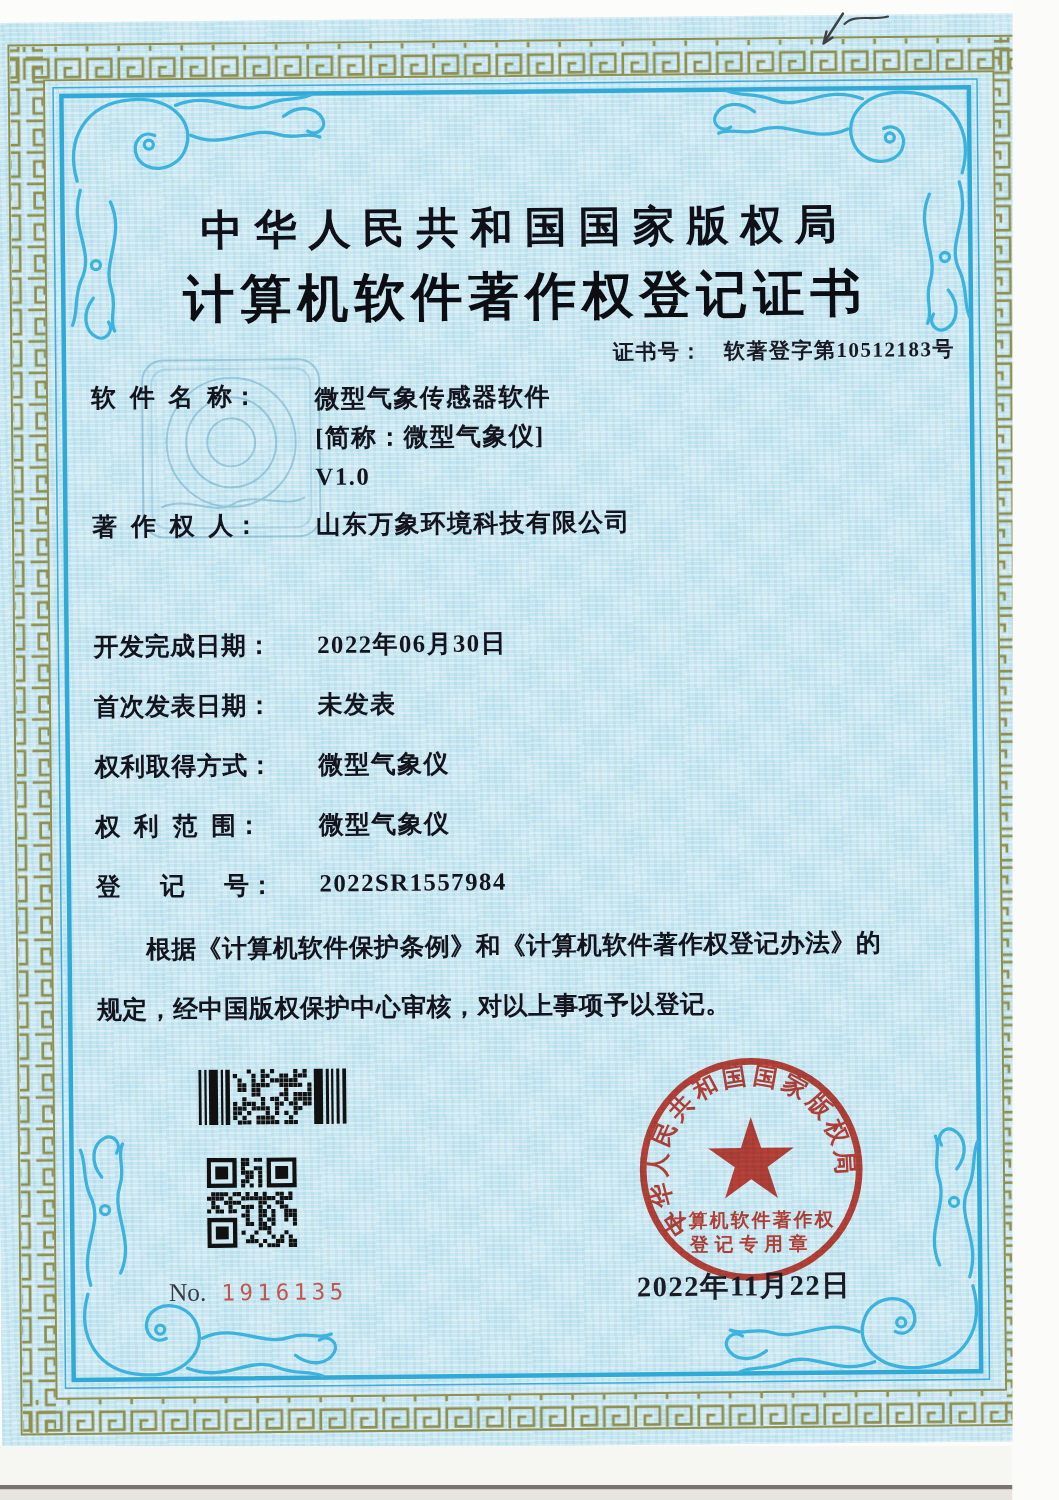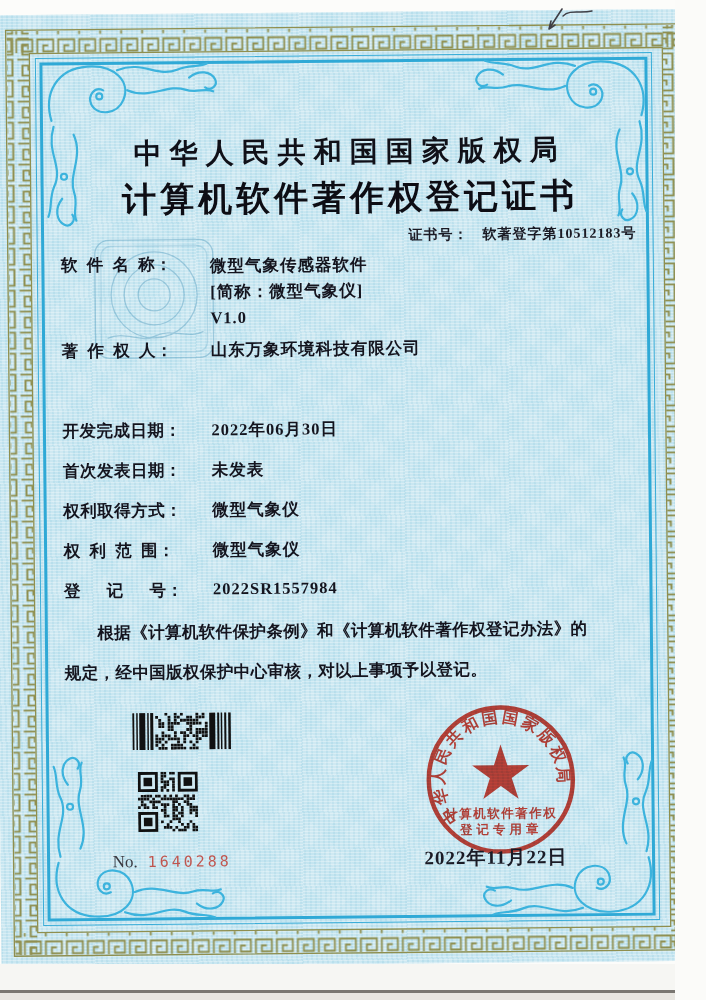--- a/index.html
+++ b/index.html
@@ -397,21 +397,21 @@
           <rect x="57.142857142857146" y="34.285714285714285" width="2.7142857142857144" height="2.7142857142857144"></rect>
           <rect x="57.142857142857146" y="37.142857142857146" width="2.7142857142857144" height="2.7142857142857144"></rect>
           <rect x="57.142857142857146" y="40" width="2.7142857142857144" height="2.7142857142857144"></rect>
           <rect x="57.142857142857146" y="42.85714285714286" width="2.7142857142857144" height="2.7142857142857144"></rect>
           <rect x="57.142857142857146" y="54.285714285714285" width="2.7142857142857144" height="2.7142857142857144"></rect>
           <rect x="57.142857142857146" y="57.142857142857146" width="2.7142857142857144" height="2.7142857142857144"></rect>
         </g>
     </svg>
 
     <div class="serial">
-      <span>No.</span><span class="digits">1640288</span>
+      <span>No.</span><span class="digits">1916135</span>
     </div>
 
     <svg class="seal" viewBox="-85 -85 170 170">
       <circle cx="0" cy="0" r="72" fill="none" stroke="#d6372b" stroke-width="4.5"></circle>
       <path d="M0,-35 L6.76,-14.3 L28.53,-14.27 L10.94,-1.45 L17.63,19.27 L0,6.5 L-17.63,19.27 L-10.94,-1.45 L-28.53,-14.27 L-6.76,-14.3 Z" fill="#d6372b"></path>
       <g transform="rotate(-18)">
         <path id="sealArc" d="M -51.66,24.09 A 57,57 0 1 1 51.66,24.09" fill="none"></path>
         <text font-size="16" font-weight="bold" fill="#d6372b" letter-spacing="3" font-family="'Liberation Serif','DejaVu Serif',serif">
           <textPath href="#sealArc" startOffset="50%" text-anchor="middle">中华人民共和国国家版权局</textPath>
         </text>

